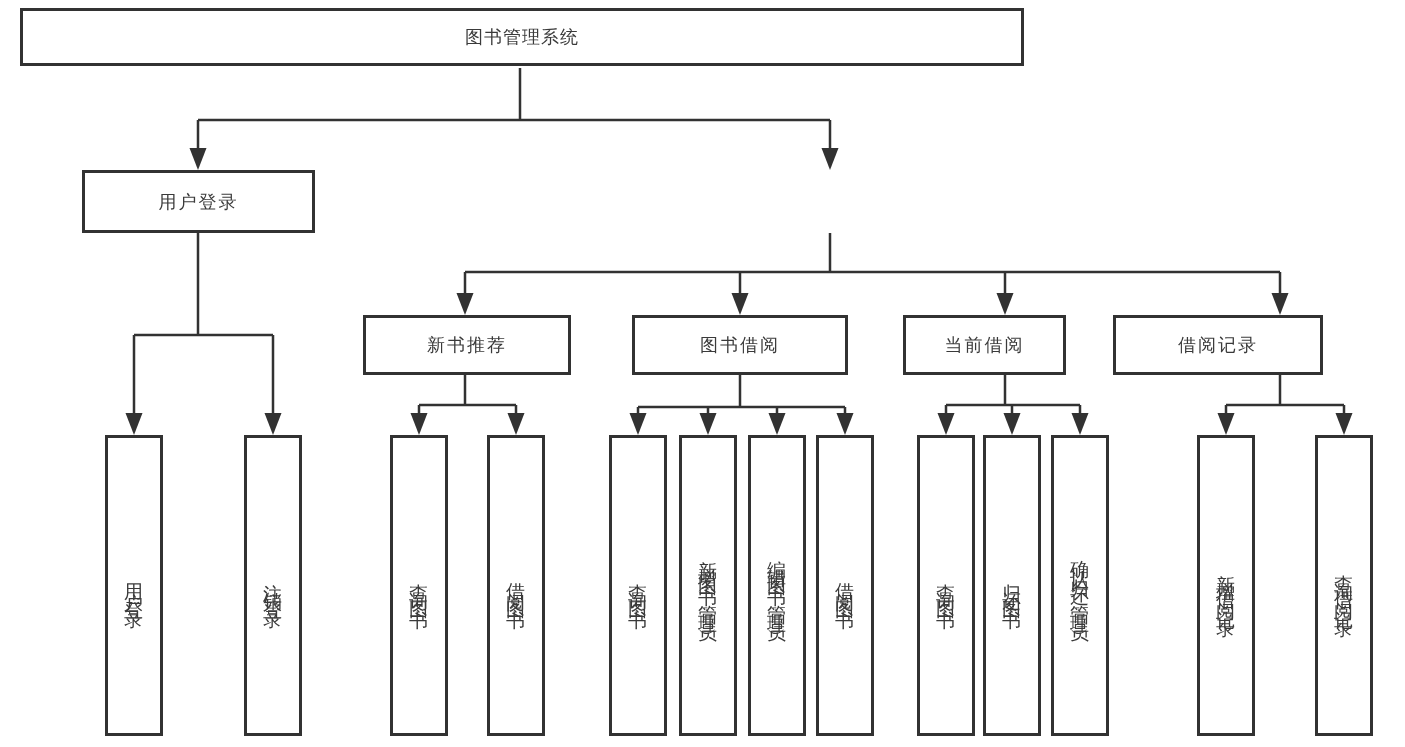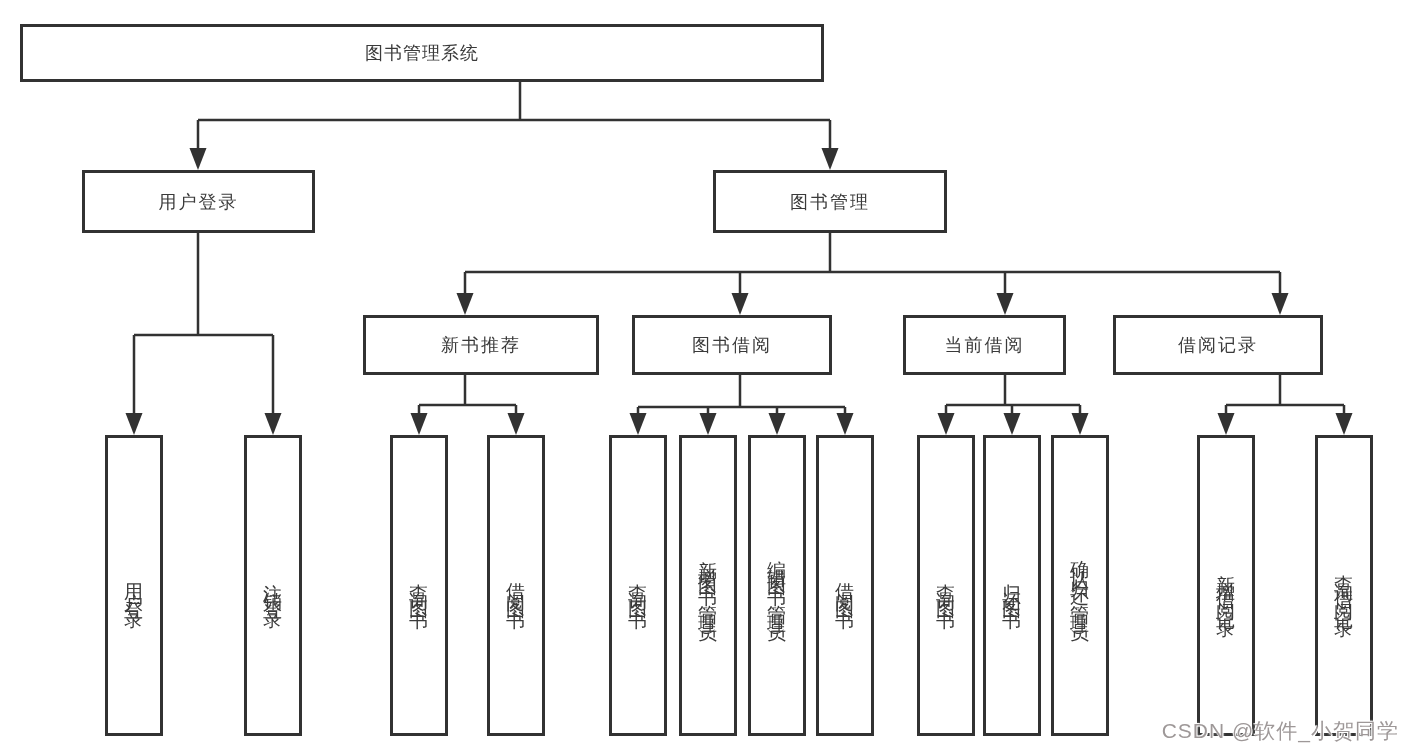--- a/index.html
+++ b/index.html
@@ -62,35 +62,32 @@
       <polygon points="699.5,413 716.5,413 708,435"></polygon>
       <polygon points="768.5,413 785.5,413 777,435"></polygon>
       <polygon points="836.5,413 853.5,413 845,435"></polygon>
       <polygon points="937.5,413 954.5,413 946,435"></polygon>
       <polygon points="1003.5,413 1020.5,413 1012,435"></polygon>
       <polygon points="1071.5,413 1088.5,413 1080,435"></polygon>
       <polygon points="1217.5,413 1234.5,413 1226,435"></polygon>
       <polygon points="1335.5,413 1352.5,413 1344,435"></polygon>
     </svg>
 
-  <div class="node h root" style="left:20px;top:24px;width:804px;height:58px">
+  <div class="node h root" style="left:20px;top:8px;width:1004px;height:58px">
     <span>图书管理系统</span>
   </div>
 
   <div class="node h" style="left:82px;top:170px;width:233px;height:63px">
     <span>用户登录</span>
   </div>
-  <div class="node h" style="left:713px;top:170px;width:234px;height:63px">
-    <span>图书管理</span>
-  </div>
 
-  <div class="node h" style="left:363px;top:315px;width:236px;height:60px">
+  <div class="node h" style="left:363px;top:315px;width:208px;height:60px">
     <span>新书推荐</span>
   </div>
-  <div class="node h" style="left:632px;top:315px;width:200px;height:60px">
+  <div class="node h" style="left:632px;top:315px;width:216px;height:60px">
     <span>图书借阅</span>
   </div>
   <div class="node h" style="left:903px;top:315px;width:163px;height:60px">
     <span>当前借阅</span>
   </div>
   <div class="node h" style="left:1113px;top:315px;width:210px;height:60px">
     <span>借阅记录</span>
   </div>
 
   <div class="node v" style="left:105px;top:435px;width:58px;height:301px">
@@ -130,14 +127,13 @@
     <span>确认归还（管理员）</span>
   </div>
 
   <div class="node v" style="left:1197px;top:435px;width:58px;height:301px">
     <span>新增借阅记录</span>
   </div>
   <div class="node v" style="left:1315px;top:435px;width:58px;height:301px">
     <span>查询借阅记录</span>
   </div>
 
-  <div class="watermark">CSDN @软件_小贺同学</div>
 </div>
 
 </body></html>

